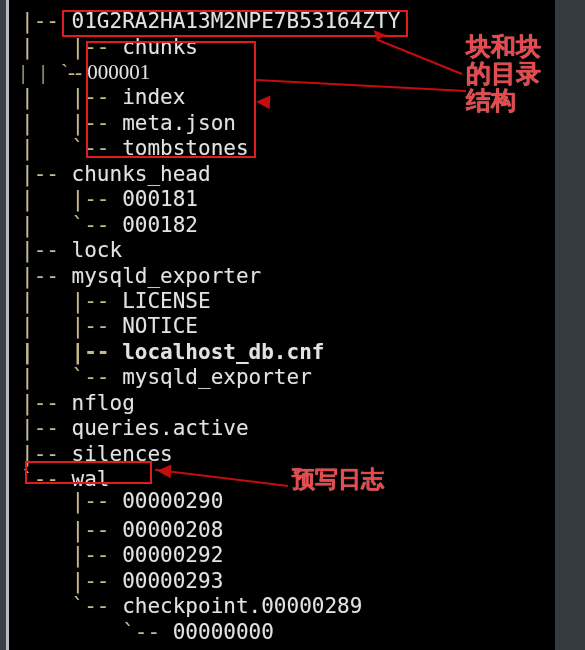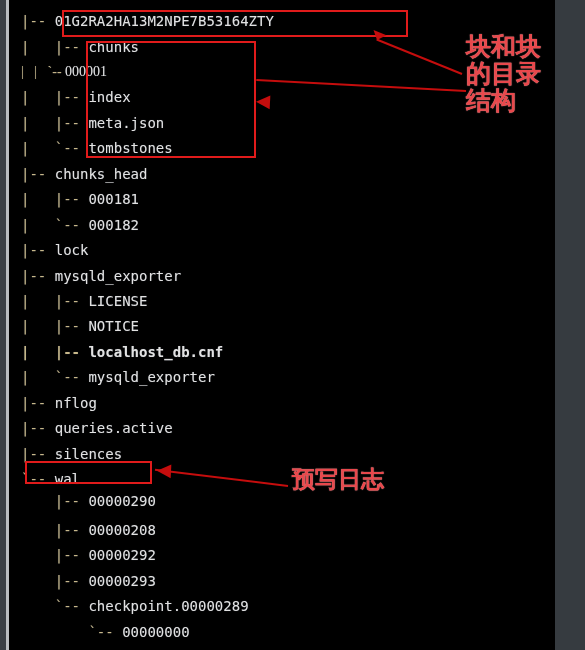--- a/index.html
+++ b/index.html
@@ -40,21 +40,21 @@
   #gutter-right {
     position: absolute;
     left: 555px; top: 0;
     width: 30px; height: 650px;
     background: #363b40;
   }
   .tree-line {
     position: absolute;
     left: 12px;
     white-space: pre;
-    font-size: 14px;
+    font-size: 21px;
     line-height: 20px;
     color: #d6d6d6;
     letter-spacing: 0px;
     text-shadow: 0 0 1px rgba(160,175,200,0.35);
   }
   .tree-line .pipe { color: #c8b88a; }
   .tree-line .name { color: #e2e2e2; }
 
   
   .ann-box {

